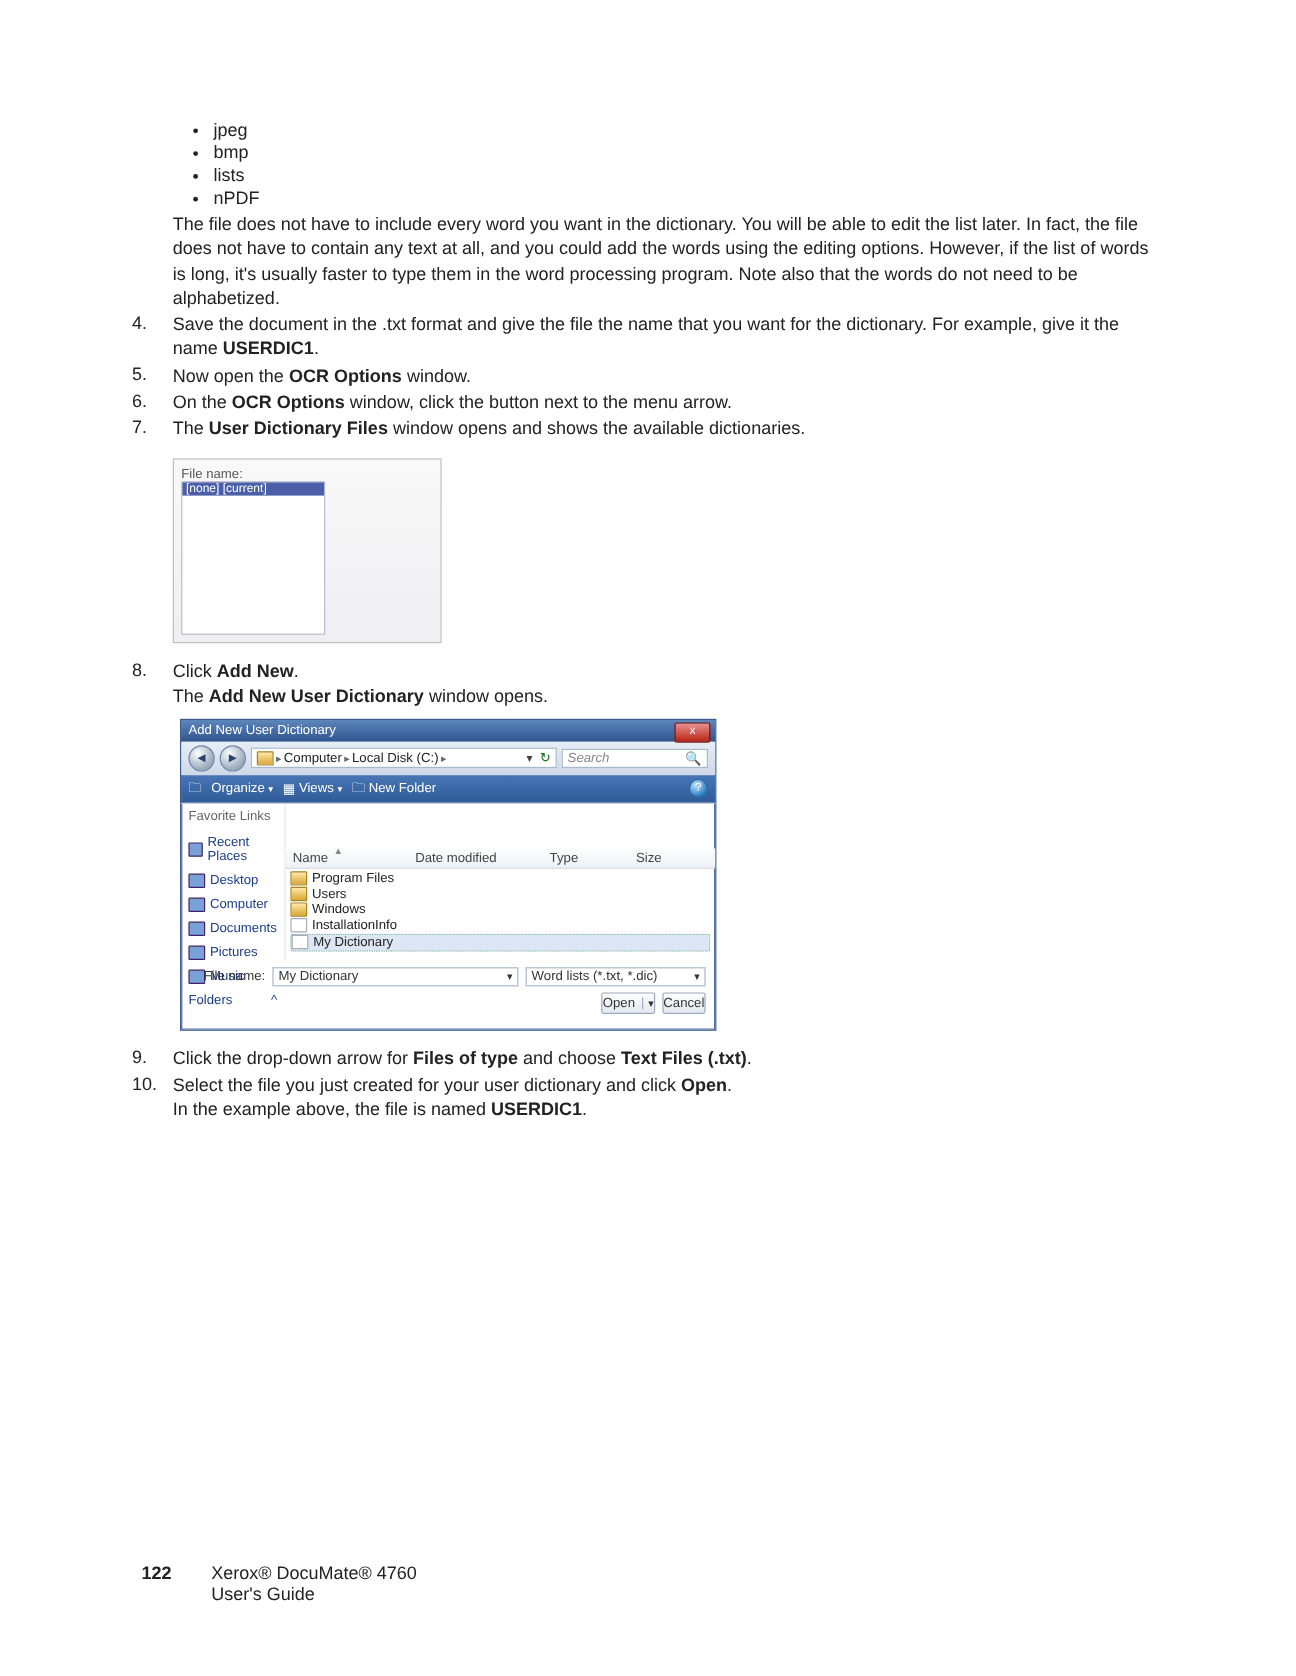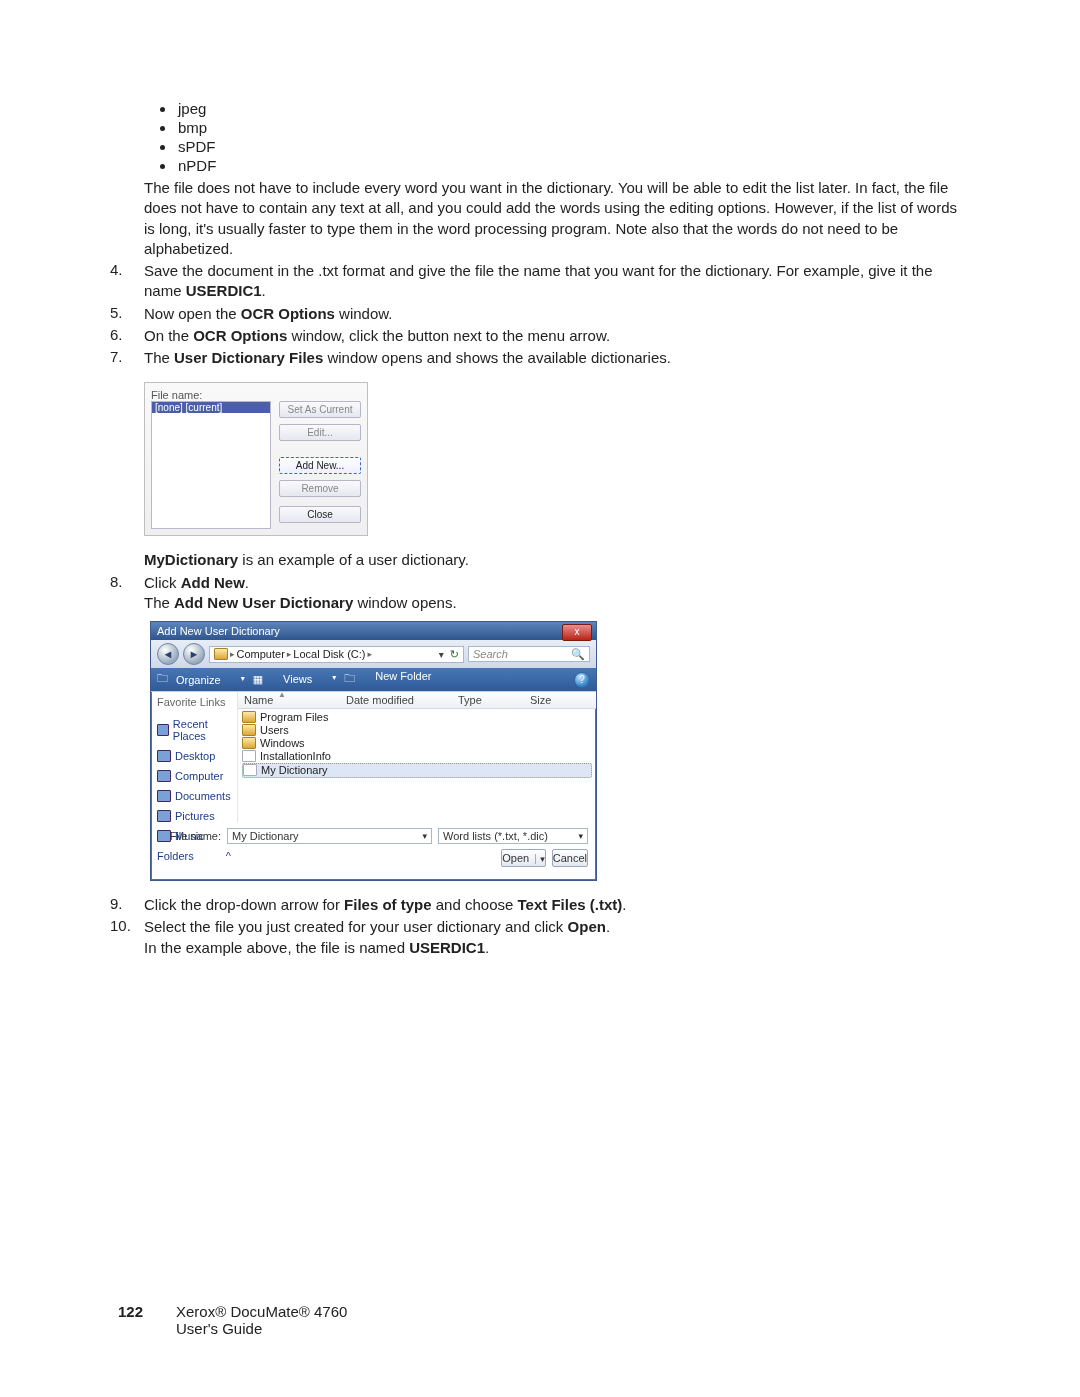--- a/index.html
+++ b/index.html
@@ -177,21 +177,21 @@
   }
   .cmdbar {
     background: linear-gradient(#4876b4,#2f5a98);
     color: #fff;
     display: flex;
     align-items: center;
     padding: 2px 6px;
     gap: 8px;
     font-size: 11px;
   }
-  .cmditem { display: flex; gap: 20px; }
+  .cmditem { display: flex; align-items: center; gap: 3px; }
   .cmditem .tiny-dd { font-size: 8px; }
   .cmdbar .spacer { flex: 1; }
   .helpq {
     width: 14px; height: 14px;
     border-radius: 50%;
     background: radial-gradient(circle at 35% 30%, #bfe3ff, #2f7fc4 70%);
     color: #fff;
     text-align: center;
     font-size: 10px;
     line-height: 14px;
@@ -216,21 +216,21 @@
   .sb-item { display: flex; align-items: center; gap: 4px; }
   .sb-ico { width: 12px; height: 10px; background: #7aa0d8; border: 1px solid #426; border-radius: 1px; }
   .sb-folders {
     margin-top: auto;
     color: #1a3d8a;
     border-top: 0;
     display: flex;
     align-items: center;
     justify-content: space-between;
   }
-  .listpane { flex: 1; }
+  .listpane { flex: 1; margin-top: 37px; }
   .colhead {
     display: flex;
     font-size: 11px;
     color: #444;
     background: linear-gradient(#fdfdfe,#eef1f6);
     border-bottom: 1px solid #d2d8e4;
   }
   .colhead div { padding: 2px 6px; }
   .c-name { width: 90px; position: relative; }
   .c-name .sort { position: absolute; left: 40px; top: -2px; font-size: 8px; color: #888; }
@@ -278,21 +278,21 @@
   .footer .pn { width: 40px; font-weight: bold; }
 </style>
 </head>
 <body>
 
 <div class="page">
 
   <ul class="bullets">
     <li>jpeg</li>
     <li>bmp</li>
-    <li>sPDF</li>
+    <li>lists</li>
     <li>nPDF</li>
   </ul>
 
   <div class="block-indent">The file does not have to include every word you want in the dictionary. You will be able to edit the list later. In fact, the file does not have to contain any text at all, and you could add the words using the editing options. However, if the list of words is long, it's usually faster to type them in the word processing program. Note also that the words do not need to be alphabetized.</div>
 
   <div class="ol-row">
     <div class="ol-num">4.</div>
     <div class="ol-body">
       <span>Save the document in the .txt format and give the file the name that you want for the dictionary. For example, give it the name </span><b>USERDIC1</b><span>.</span>
     </div>
@@ -318,35 +318,23 @@
       <span>The </span><b>User Dictionary Files</b><span> window opens and shows the available dictionaries.</span>
     </div>
   </div>
 
   <div class="udf">
     <div>File name:</div>
     <div class="body">
       <div class="listbox">
         <div class="sel">[none] [current]</div>
       </div>
-      <div class="btncol">
-        <div class="btn">Set As Current</div>
-        <div class="btn">Edit...</div>
-        <div style="height:10px"></div>
-        <div class="btn focus">Add New...</div>
-        <div class="btn">Remove</div>
-        <div style="flex:1"></div>
-        <div class="btn enabled">Close</div>
-      </div>
-    </div>
-  </div>
-
-  <div class="block-indent">
-    <b>MyDictionary</b><span> is an example of a user dictionary.</span>
-  </div>
+    </div>
+  </div>
+
 
   <div class="ol-row">
     <div class="ol-num">8.</div>
     <div class="ol-body">
       <span>Click </span><b>Add New</b><span>.</span><br>
       <span>The </span><b>Add New User Dictionary</b><span> window opens.</span>
     </div>
   </div>
 
   <div class="anud">

